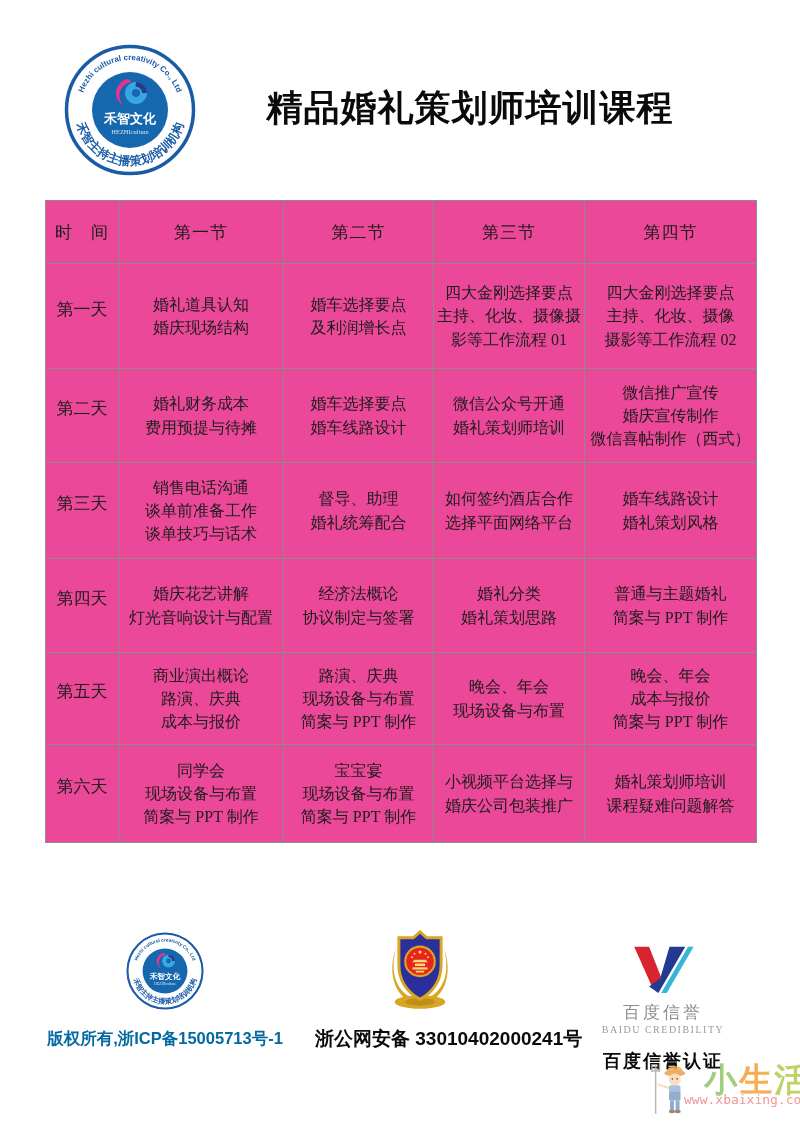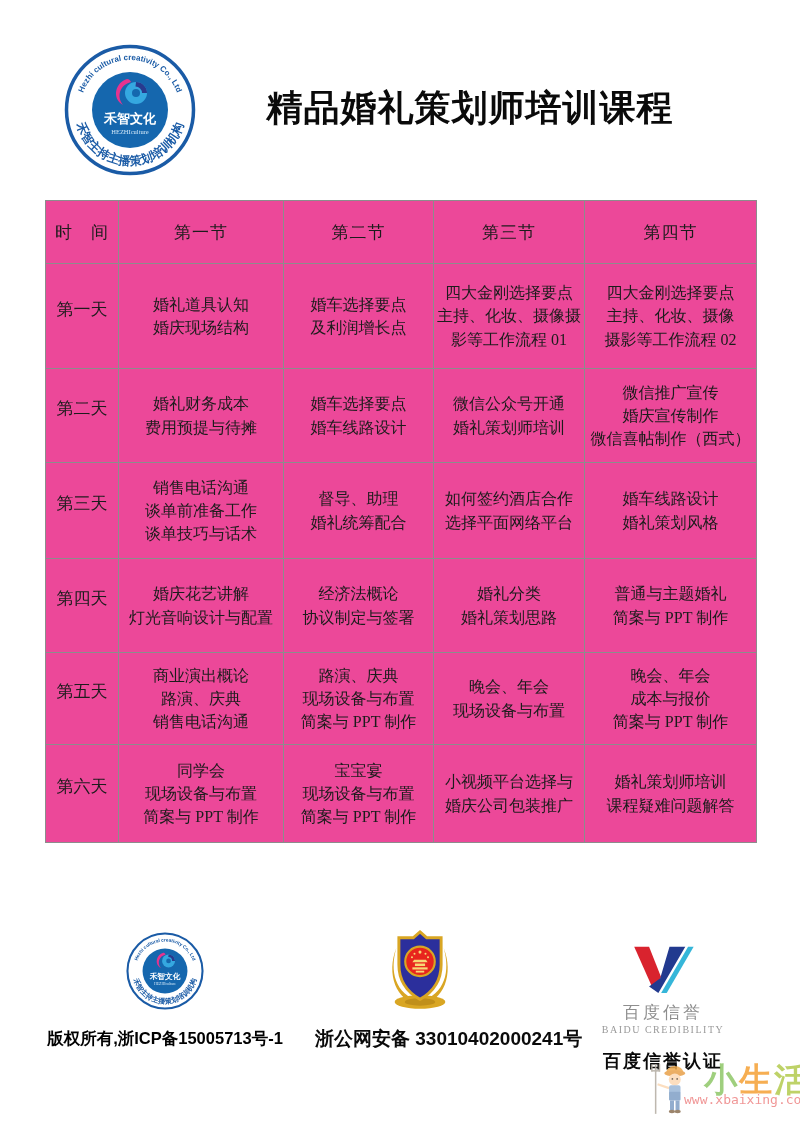--- a/index.html
+++ b/index.html
@@ -28,21 +28,21 @@
   tr.r-3 { height:94px; }
   tr.r-4 { height:92px; }
   tr.r-5 { height:98px; }
 
   
   .footer-group { position:absolute; text-align:center; }
   .fg-left   { left:40px;  top:932px; width:250px; }
   .fg-center { left:315px; top:926px; width:210px; }
   .fg-right  { left:568px; top:942px; width:190px; }
   .fg-left .txt { margin-top:14px; font-family:"Liberation Sans",sans-serif; font-weight:bold;
-    font-size:16.5px; color:#000000; white-space:nowrap; }
+    font-size:16.5px; color:#0369a1; white-space:nowrap; }
   .fg-center .txt { margin-top:10px; font-family:"Liberation Sans",sans-serif; font-weight:bold;
     font-size:19px; color:#0a0a0a; white-space:nowrap; }
   .baidu-cn { margin-top:3px; font-family:"Liberation Sans",sans-serif; font-size:17px;
     color:#8e8e8e; letter-spacing:3px; }
   .baidu-en { font-family:Liberation Serif, serif; font-size:10px; color:#9a9a9a; letter-spacing:1.5px; }
   .baidu-cert { margin-top:14px; font-family:"Liberation Sans",sans-serif; font-weight:bold;
     font-size:18px; color:#0a0a0a; letter-spacing:2px; }
 
   
   .watermark { position:absolute; left:648px; top:1062px; width:150px; display:flex; align-items:flex-start; opacity:0.85;text-align:right; }
@@ -144,21 +144,21 @@
 协议制定与签署</td>
       <td class="cell-lines">婚礼分类
 婚礼策划思路</td>
       <td class="cell-lines">普通与主题婚礼
 简案与 PPT 制作</td>
     </tr>
     <tr class="r-4">
       <td class="day-cell">第五天</td>
       <td class="cell-lines">商业演出概论
 路演、庆典
-销售电话沟通</td>
+成本与报价</td>
       <td class="cell-lines">路演、庆典
 现场设备与布置
 简案与 PPT 制作</td>
       <td class="cell-lines">晚会、年会
 现场设备与布置</td>
       <td class="cell-lines">晚会、年会
 成本与报价
 简案与 PPT 制作</td>
     </tr>
     <tr class="r-5">

